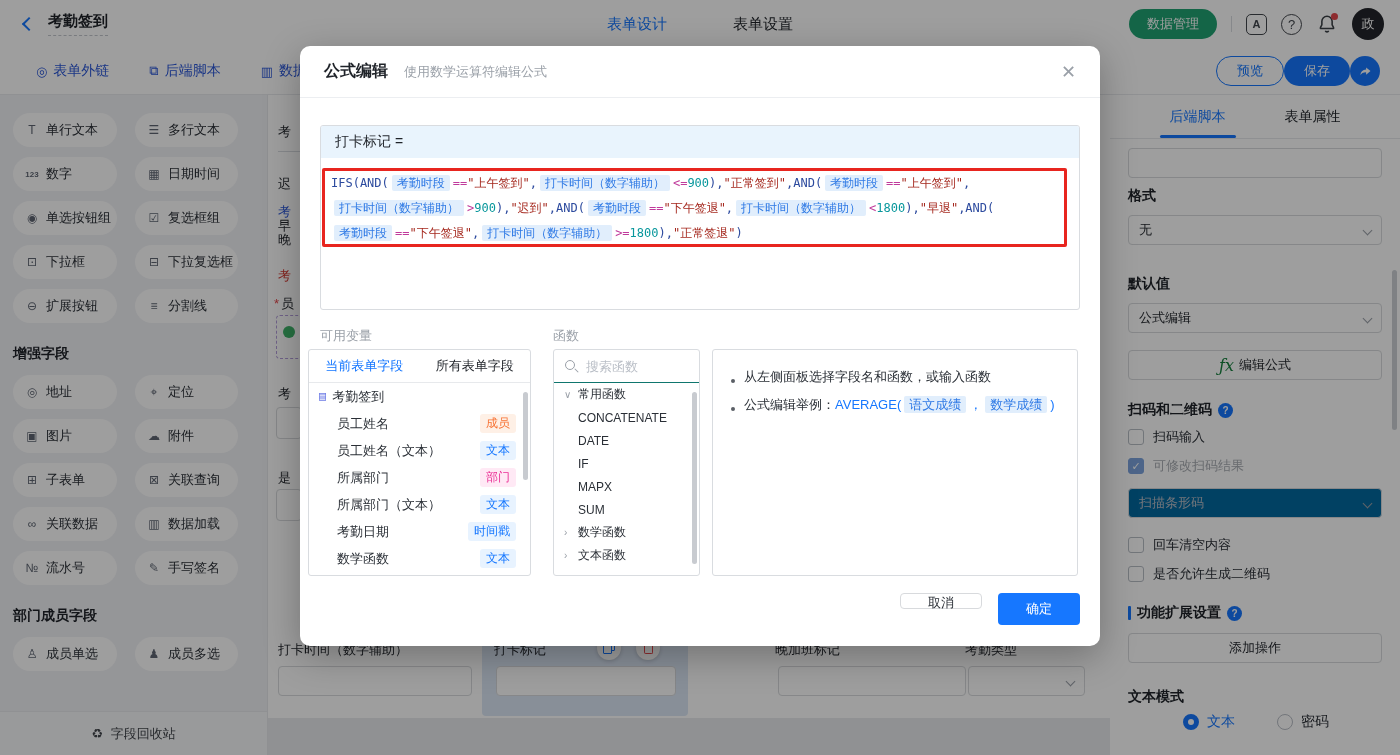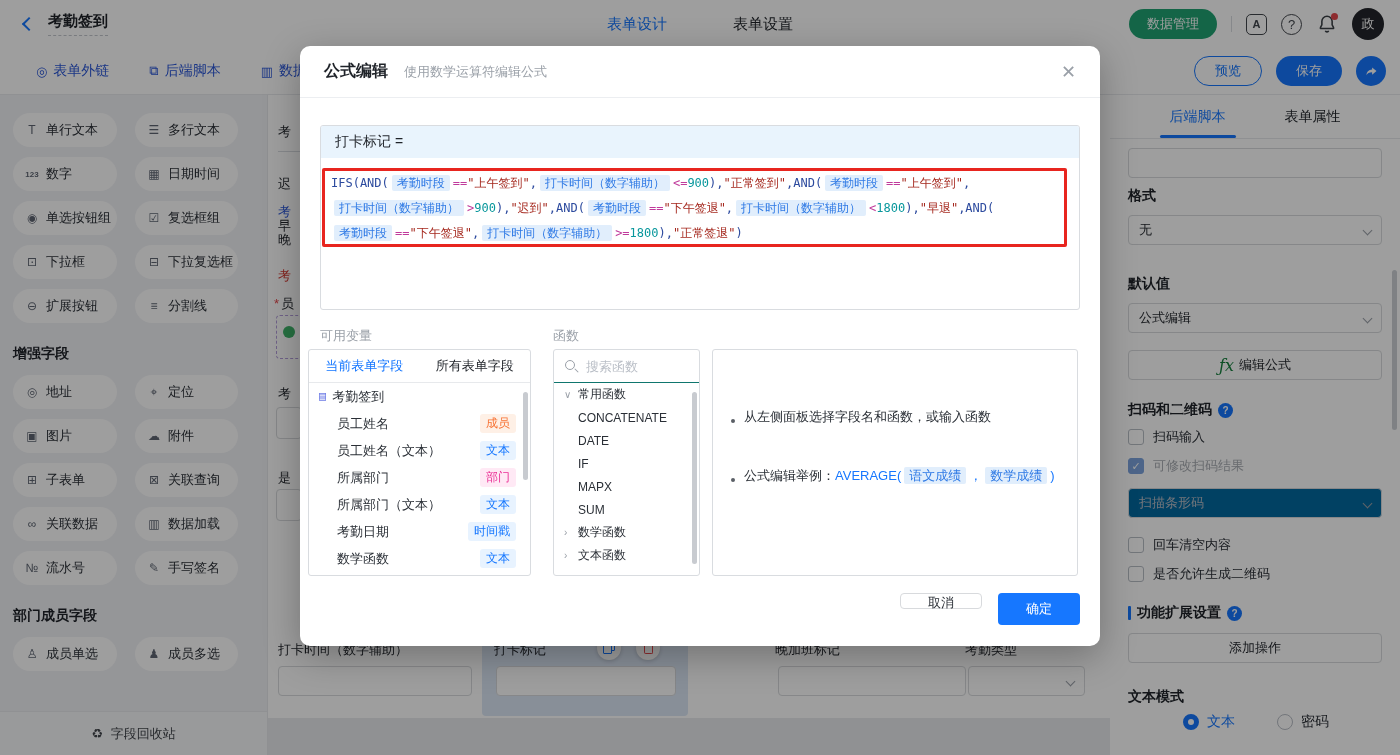--- a/index.html
+++ b/index.html
@@ -20,21 +20,21 @@
   .icon-help { width:21px; height:21px; border:1.6px solid #42464c; border-radius:50%; font-size:13px; color:#42464c; display:flex; align-items:center; justify-content:center; }
   .icon-bell { position:relative; width:22px; height:22px; }
   .bell-dot { position:absolute; right:0; top:0; width:7px; height:7px; border-radius:50%; background:#e5484d; }
   .avatar { width:32px; height:32px; border-radius:50%; background:#23252a; color:#fff; font-size:13px; display:flex; align-items:center; justify-content:center; cursor:pointer; }
 
   
   .subbar { position:absolute; left:0; top:48px; width:1400px; height:47px; background:#fff; border-bottom:1px solid #e9ebee; display:flex; align-items:center; z-index:1; }
   .subbar-left { display:flex; align-items:center; gap:40px; margin-left:36px; }
   .sub-item { display:flex; align-items:center; gap:6px; color:#2b57d8; font-size:14px; cursor:pointer; white-space:nowrap; }
   .sub-item .glyph { font-size:13px; }
-  .subbar-right { position:absolute; right:14px; display:flex; align-items:center; gap:14px; }
+  .subbar-right { position:absolute; right:20px; display:flex; align-items:center; }
   .btn-outline { height:30px; padding:0 20px; border:1px solid #1677ff; color:#1677ff; background:#fff; border-radius:16px; font-size:13px; cursor:pointer; }
   .btn-primary { height:30px; padding:0 20px; border:none; color:#fff; background:#1677ff; border-radius:16px; font-size:13px; cursor:pointer; }
   .btn-share { width:30px; height:30px; border-radius:50%; background:#1677ff; border:none; display:flex; align-items:center; justify-content:center; cursor:pointer; }
 
   
   .sidebar { position:absolute; left:0; top:95px; width:268px; height:660px; background:#f1f2f6; border-right:1px solid #e7e9ec; overflow:hidden; z-index:1; }
   .sidebar-body { padding:18px 0 0 13px; }
   .side-heading { font-size:14px; font-weight:bold; color:#1f2329; margin-bottom:12px; }
   .side-heading.mt { margin-top:22px; }
   .fld-grid { display:grid; grid-template-columns:104px 103px; column-gap:18px; row-gap:10px; }
@@ -119,21 +119,21 @@
   .ic-search { position:relative; width:14px; height:14px; flex:none; }
   .ic-search::before { content:""; position:absolute; left:1px; top:1px; width:8px; height:8px; border:1.6px solid #9aa0a8; border-radius:50%; }
   .ic-search::after { content:""; position:absolute; left:10px; top:11px; width:5px; border-top:1.6px solid #9aa0a8; transform:rotate(45deg); }
   .fsearch input { border:none; outline:none; font-size:13px; color:#2a2f36; width:100px; font-family:inherit; }
   .fsearch input::placeholder { color:#b9bec6; }
   .frow { display:flex; align-items:center; height:23px; padding:0 10px; font-size:12px; color:#2a2f36; cursor:pointer; }
   .frow .caret { color:#9aa0a8; margin-right:6px; font-size:10px; width:8px; }
   .frow.fitem { padding-left:24px; }
   .mscroll { position:absolute; right:2px; width:5px; background:#c8cbd0; border-radius:3px; }
   .tips { position:absolute; left:412px; top:303px; width:366px; height:227px; border:1px solid #d9dce0; border-radius:3px; padding:17px 16px; }
-  .tip-row { display:flex; align-items:center; font-size:13px; color:#2a2f36; line-height:19px; margin-bottom:9px;margin-top:40px; }
+  .tip-row { display:flex; align-items:center; font-size:13px; color:#2a2f36; line-height:19px; margin-bottom:9px; }
   .tip-dot { width:4px; height:4px; border-radius:50%; background:#5a5f66; margin:8px 9px 0 2px; flex:none; }
   .tip-blue { color:#1677ff; }
   .tip-chip { color:#2f7ae5; background:#e1eefc; border-radius:2px; padding:1px 5px; margin:0 3px; }
   .modal-footer { position:absolute; right:20px; bottom:21px; display:flex; gap:16px; }
   .btn-cancel { width:82px; height:16px; border:1px solid #d8dadd; background:#fff; border-radius:4px; font-size:13px; color:#2a2f36; cursor:pointer; }
   .btn-ok { width:82px; height:32px; border:none; background:#1677ff; border-radius:4px; font-size:13px; color:#fff; cursor:pointer; }
 </style>
 </head>
 <body>
 

